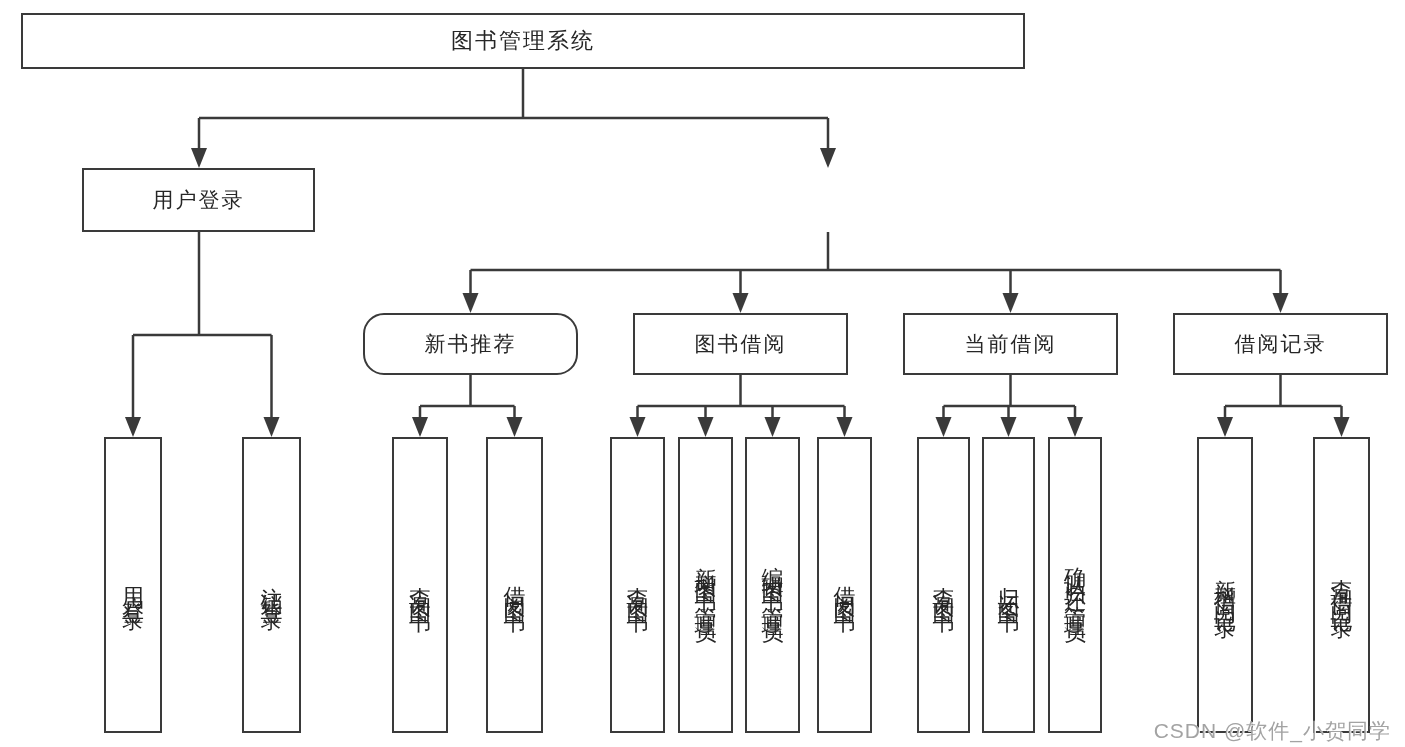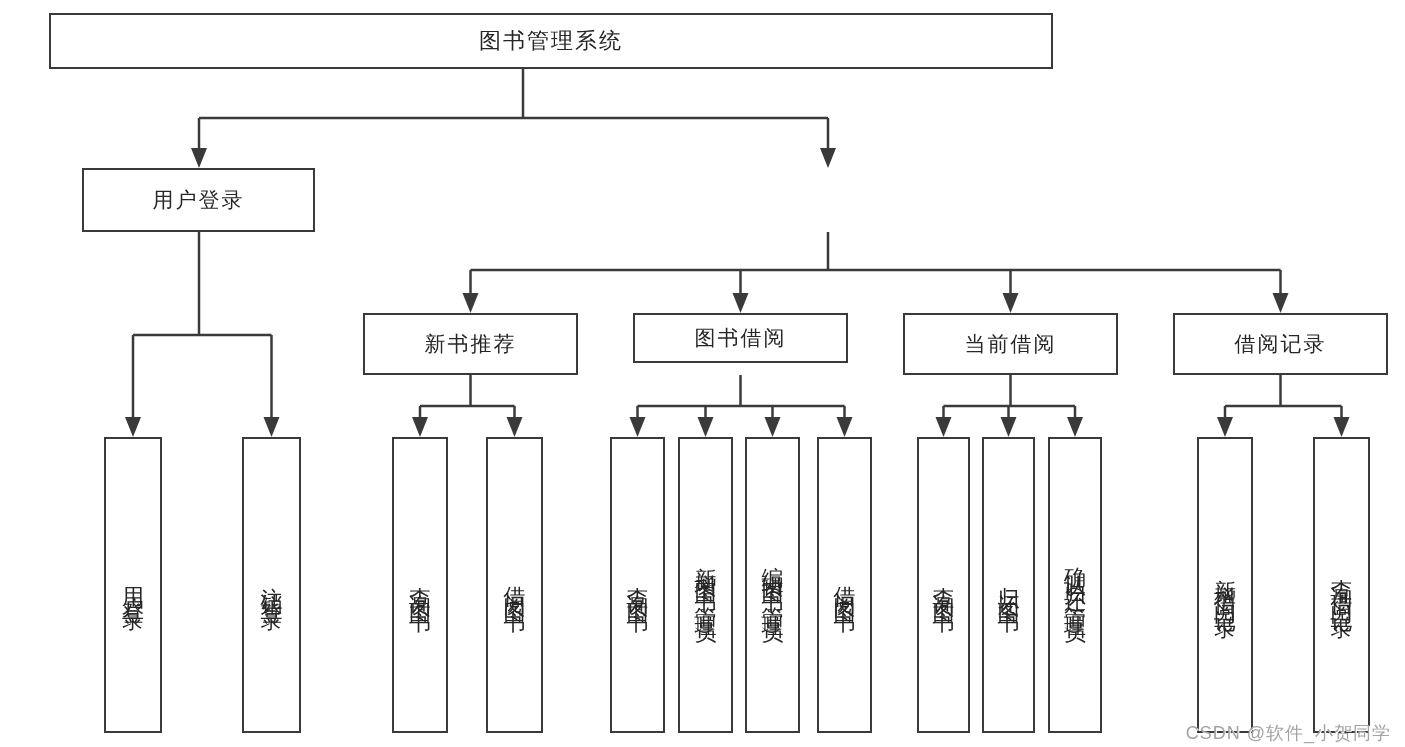--- a/index.html
+++ b/index.html
@@ -25,21 +25,21 @@
     writing-mode:vertical-rl;
     text-orientation:mixed;
     font-size:22px;
     letter-spacing:8px;
     line-height:1;
     padding:4px 0;
   }
   .watermark{
     position:absolute;
     right:14px;bottom:2px;
-    font-size:18px;
+    font-size:21px;
     color:#a3a3a3;
     text-shadow:1px 1px 0 #ffffff;
     letter-spacing:1px;
   }
 </style>
 </head>
 <body>
 
 <div id="canvas">
 
@@ -105,26 +105,26 @@
       <path d="M764.5 417 L780.5 417 L772.5 437 Z"></path>
       <path d="M836.5 417 L852.5 417 L844.5 437 Z"></path>
       <path d="M935.5 417 L951.5 417 L943.5 437 Z"></path>
       <path d="M1000.5 417 L1016.5 417 L1008.5 437 Z"></path>
       <path d="M1067 417 L1083 417 L1075 437 Z"></path>
       <path d="M1217 417 L1233 417 L1225 437 Z"></path>
       <path d="M1333.5 417 L1349.5 417 L1341.5 437 Z"></path>
     </g>
   </svg>
 
-  <div class="node root" style="left:21px;top:13px;width:1004px;height:56px;margin-left:28px;">图书管理系统</div>
+  <div class="node root" style="left:21px;top:13px;width:1004px;height:56px;">图书管理系统</div>
 
   <div class="node hbox" style="left:82px;top:168px;width:233px;height:64px;">用户登录</div>
 
-  <div class="node hbox" style="left:363px;top:313px;width:215px;height:62px;">新书推荐</div>
-  <div class="node hbox" style="left:633px;top:313px;width:215px;height:50px;">图书借阅</div>
+  <div class="node hbox" style="left:363px;top:313px;width:215px;height:62px;border-radius:21px;">新书推荐</div>
+  <div class="node hbox" style="left:633px;top:313px;width:215px;height:62px;">图书借阅</div>
   <div class="node hbox" style="left:903px;top:313px;width:215px;height:62px;text-align:right;">当前借阅</div>
   <div class="node hbox" style="left:1173px;top:313px;width:215px;height:62px;">借阅记录</div>
 
   <div class="node vbox" style="left:104px;top:437px;width:58px;height:296px;">用户登录</div>
   <div class="node vbox" style="left:242px;top:437px;width:59px;height:296px;">注销登录</div>
 
   <div class="node vbox" style="left:392px;top:437px;width:56px;height:296px;">查询图书</div>
   <div class="node vbox" style="left:486px;top:437px;width:57px;height:296px;">借阅图书</div>
 
   <div class="node vbox" style="left:610px;top:437px;width:55px;height:296px;">查询图书</div>

